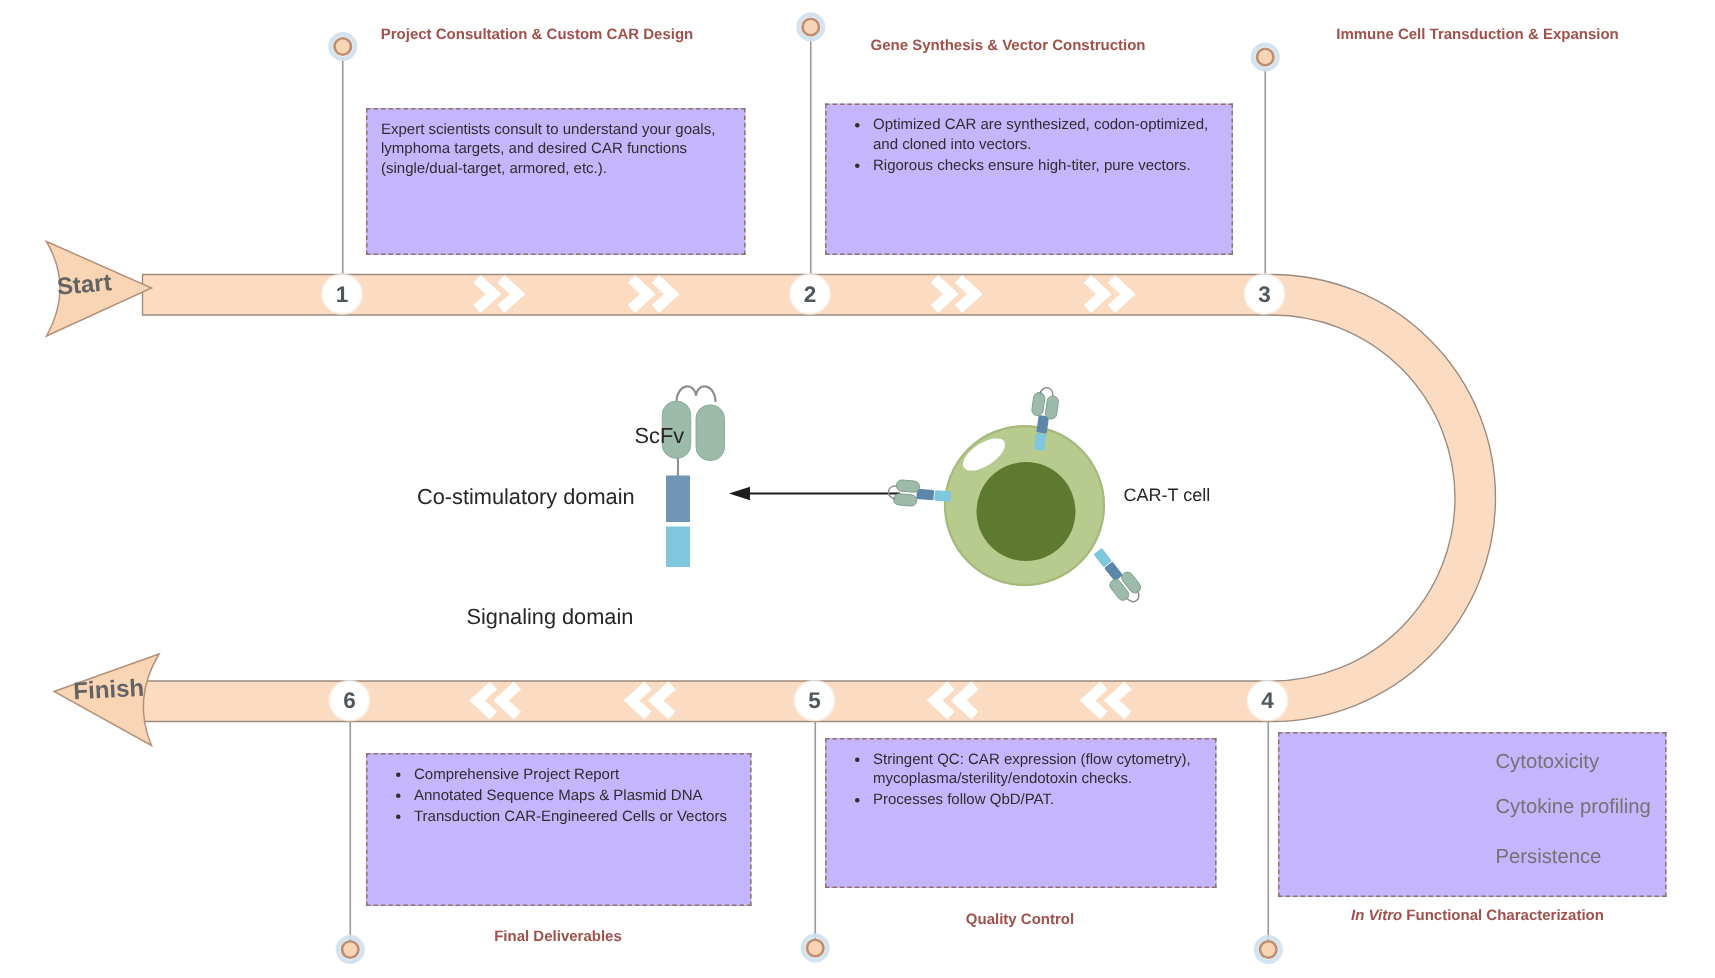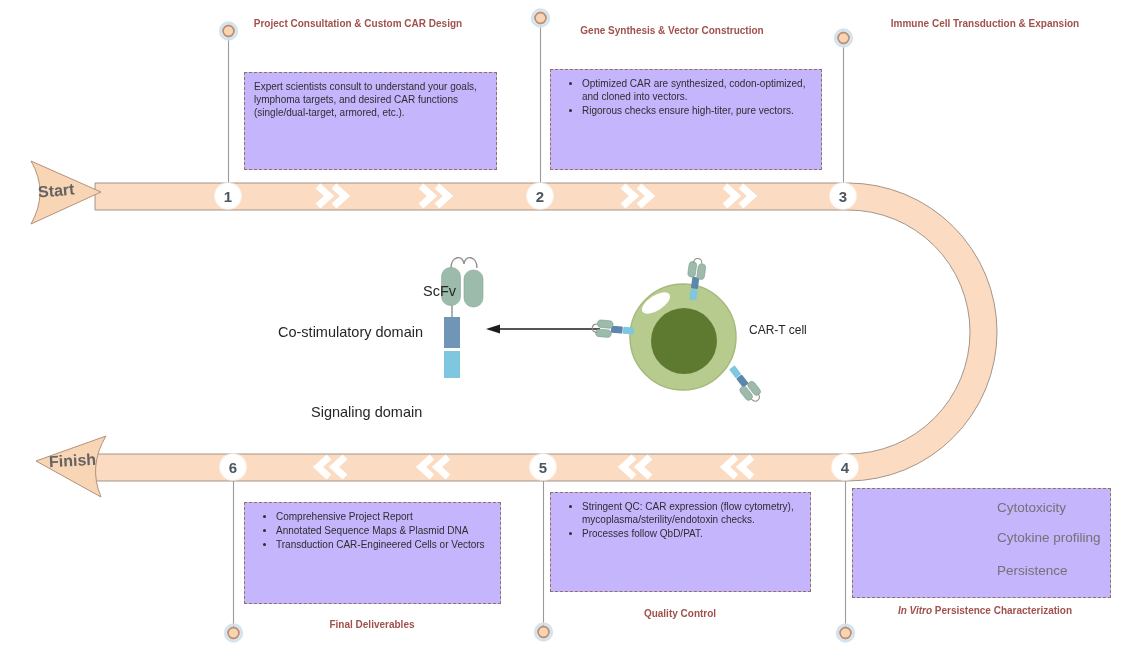--- a/index.html
+++ b/index.html
@@ -187,21 +187,21 @@
 
   <div class="mid-label" style="left:398px;top:283px;margin-left:25px;">ScFv</div>
   <div class="mid-label" style="left:278px;top:324px;">Co-stimulatory domain</div>
   <div class="mid-label" style="left:311px;top:357px;margin-top:47px;">Signaling domain</div>
   <div class="mid-label" style="left:749px;top:323px;font-size:12px;">CAR-T cell</div>
 
   <div class="note-box" style="left:852px;top:488px;width:259px;height:110px;"></div>
   <div class="out-label" style="left:997px;top:500px;">Cytotoxicity</div>
   <div class="out-label" style="left:997px;top:530px;">Cytokine profiling</div>
   <div class="out-label" style="left:997px;top:563px;">Persistence</div>
-  <div class="step-title" style="left:895px;top:604px;width:180px;"><i>In Vitro</i><span> Persistence Characterization</span></div>
+  <div class="step-title" style="left:895px;top:604px;width:180px;"><i>In Vitro</i><span> Functional Characterization</span></div>
 
   <div class="note-box" style="left:550px;top:492px;width:261px;height:100px;">
     <ul>
       <li>Stringent QC: CAR expression (flow cytometry), mycoplasma/sterility/endotoxin checks.</li>
       <li>Processes follow QbD/PAT.</li>
     </ul>
   </div>
   <div class="step-title" style="left:552px;top:607px;width:256px;">Quality Control</div>
 
   <div class="note-box" style="left:244px;top:502px;width:257px;height:102px;">

